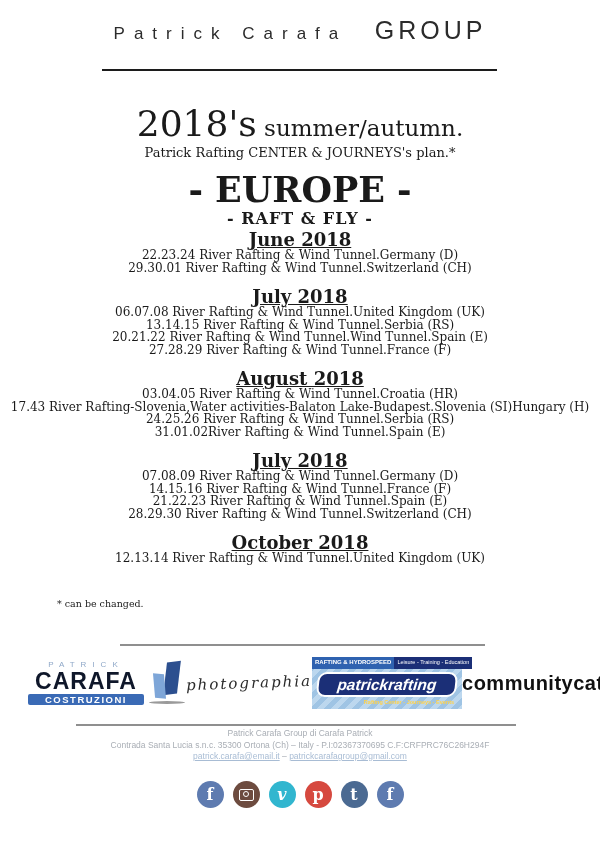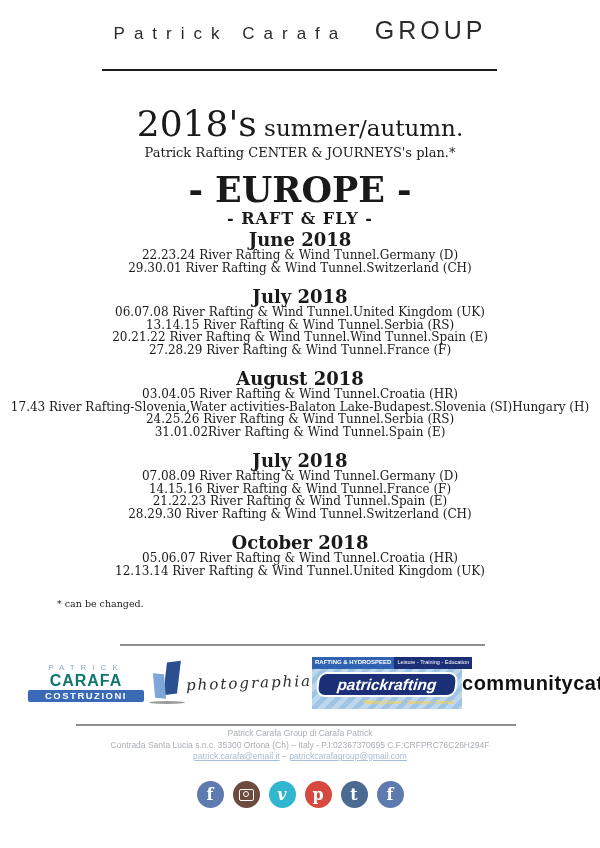--- a/index.html
+++ b/index.html
@@ -16,34 +16,34 @@
   
   .title-block{position:absolute;top:103px;left:0;width:100%;text-align:center;}
   .t-year{font-size:36px;}
   .t-season{font-size:23px;}
   .t-sub{font-size:13px;margin-top:1px;}
   .t-region{font-size:35px;font-weight:bold;margin-top:12px;line-height:36px;}
   .t-tag{font-size:16px;font-weight:bold;letter-spacing:1px;margin-top:1px;}
   
   .months{position:absolute;top:230px;left:0;width:100%;text-align:center;}
   .month{margin:0 0 13px 0;}
-  .month-title{font-size:18px;line-height:19px;margin:0;font-weight:bold;}
+  .month-title{font-size:18px;line-height:19px;margin:0;font-weight:bold;text-decoration:underline;}
   .event-line{font-size:12px;line-height:12.5px;margin:0;}
   
   .footnote{position:absolute;top:598px;left:57px;font-size:9.5px;}
   
   .rule-top{position:absolute;top:644px;left:120px;width:365px;height:2px;background:#8f8f8f;}
   .rule-bottom{position:absolute;top:724px;left:76px;width:440px;height:2px;background:#8f8f8f;}
   .logo-row{position:absolute;top:652px;left:28px;width:545px;height:62px;
     display:flex;align-items:center;justify-content:space-between;}
   
   .lg-costruzioni{display:flex;align-items:center;gap:4px;}
   .lgc-text{text-align:center;font-family:"Liberation Sans",sans-serif;line-height:1;}
   .lgc-patrick{font-size:8px;letter-spacing:6px;color:#8fa8c8;display:block;margin-bottom:1px;}
-  .lgc-carafa{font-size:16px;font-weight:bold;color:#0f766e;display:block;letter-spacing:1px;}
+  .lgc-carafa{font-size:23px;font-weight:bold;color:#0f172a;display:block;letter-spacing:1px;}
   .lgc-bar{display:block;background:#3a6ab5;color:#fff;font-size:9.5px;font-weight:bold;
     letter-spacing:1.5px;border-radius:2px;padding:1px 17px;margin-top:1px;}
   .bld{position:relative;width:38px;height:46px;}
   .bld .tw1{position:absolute;left:17px;top:2px;width:14px;height:32px;background:#2c4f8f;
     transform:skewY(-14deg) rotate(7deg);}
   .bld .tw2{position:absolute;left:6px;top:14px;width:11px;height:24px;background:#7ea6d8;
     transform:skewY(10deg) rotate(-5deg);}
   .bld .base{position:absolute;bottom:2px;left:1px;width:36px;height:3px;background:#9a9a9a;border-radius:50%;}
   
   .lg-photo{font-family:"DejaVu Serif",serif;font-style:italic;font-size:15px;
@@ -117,21 +117,20 @@
       </section>
       <section class="month">
         <h2 class="month-title">July 2018</h2>
         <p class="event-line">07.08.09 River Rafting &amp; Wind Tunnel.Germany (D)</p>
         <p class="event-line">14.15.16 River Rafting &amp; Wind Tunnel.France (F)</p>
         <p class="event-line">21.22.23 River Rafting &amp; Wind Tunnel.Spain (E)</p>
         <p class="event-line">28.29.30 River Rafting &amp; Wind Tunnel.Switzerland (CH)</p>
       </section>
       <section class="month">
         <h2 class="month-title">October 2018</h2>
-        <p class="event-line">05.06.07 River Rafting &amp; Wind Tunnel.Croatia (HR)</p>
         <p class="event-line">12.13.14 River Rafting &amp; Wind Tunnel.United Kingdom (UK)</p>
       </section>
     </div>
 
   <div class="footnote">* can be changed.</div>
 
   <div class="rule-top"></div>
   <div class="logo-row">
 
     <div class="lg-costruzioni">

